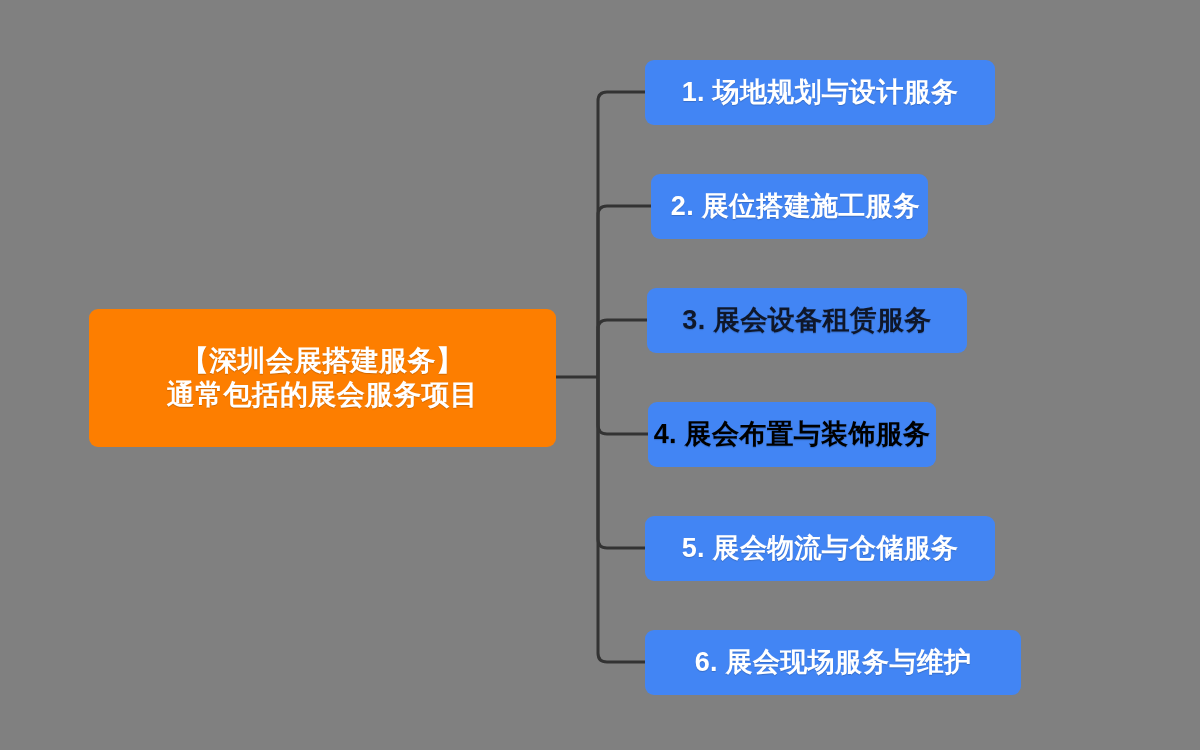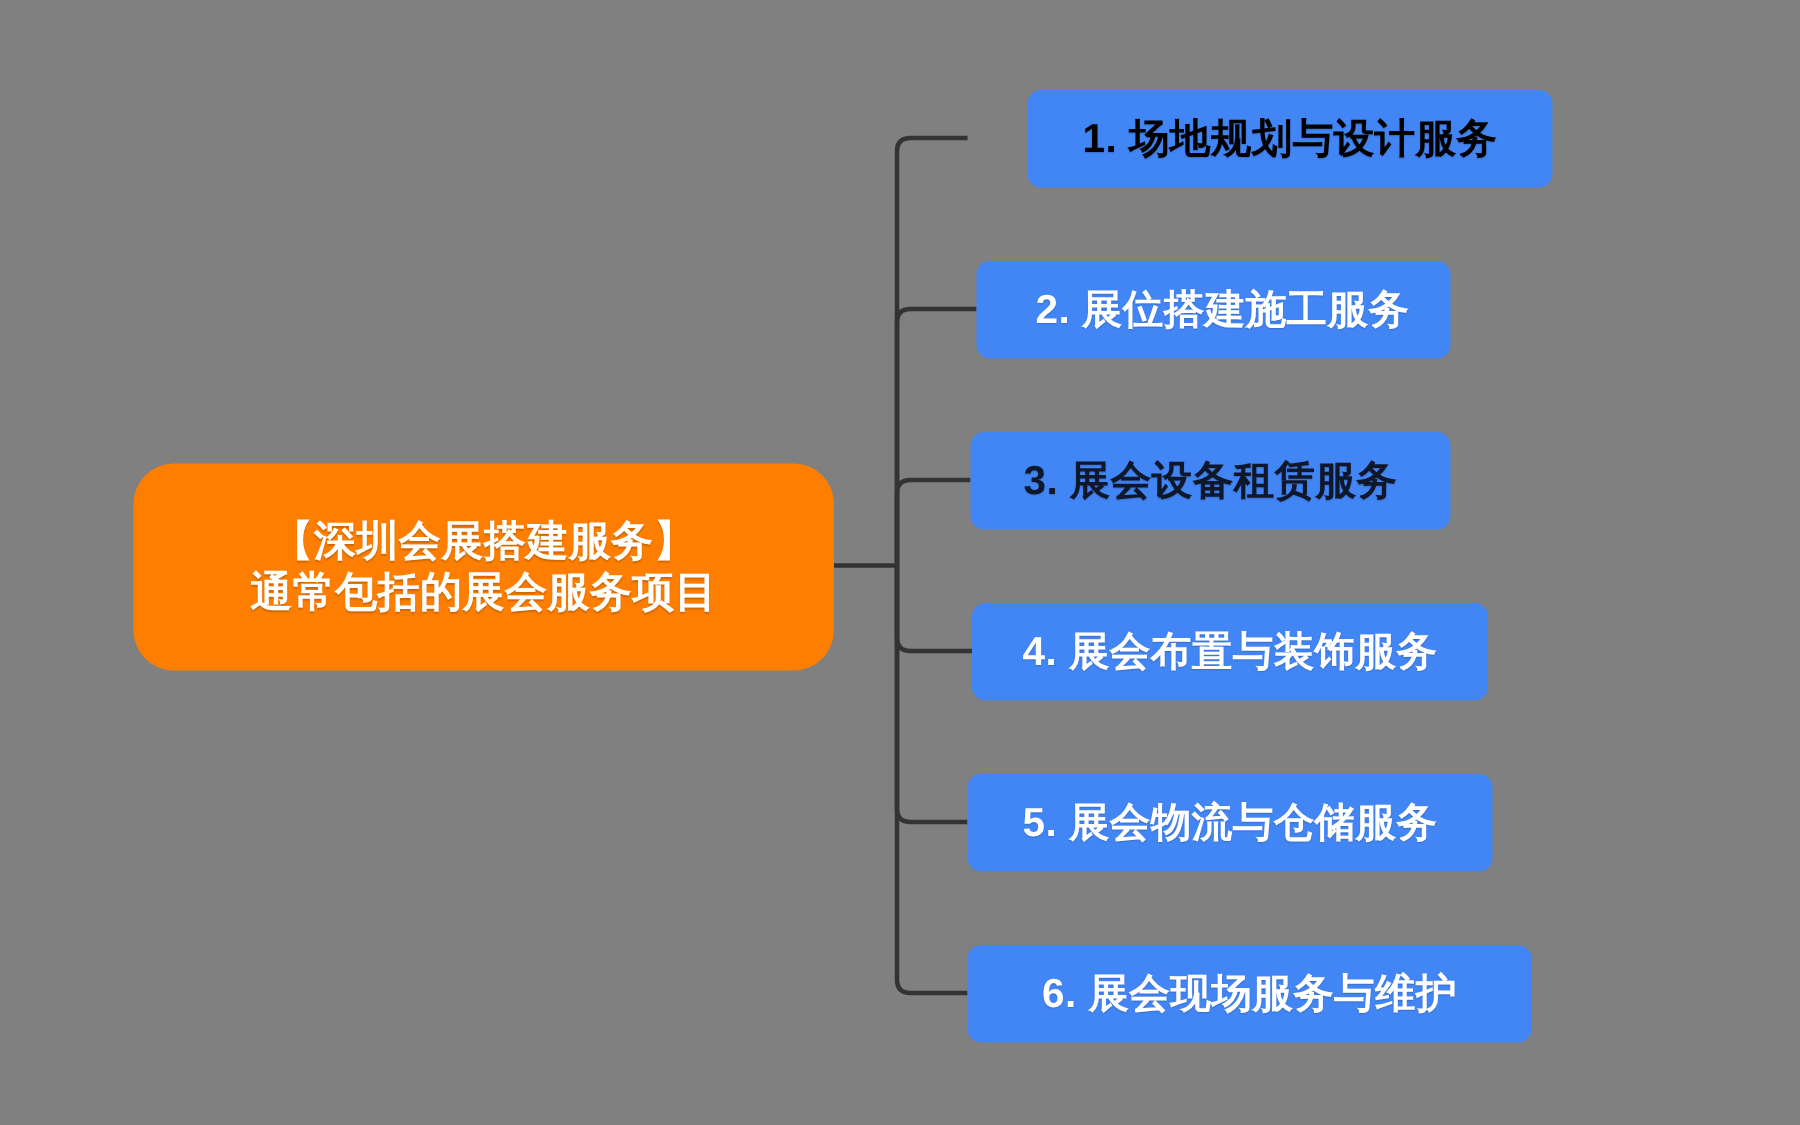--- a/index.html
+++ b/index.html
@@ -39,21 +39,20 @@
     line-height: 1.22;
     letter-spacing: 0.3px;
     text-shadow: 0 1px 1px rgba(0,0,0,0.18);
     user-select: none;
   }
   .node-root {
     background: #fd7e00;
     font-size: 28px;
     padding: 4px 10px;
     white-space: pre-line;
-    border-radius: 27px;
   }
   .node-child {
     background: #4285f4;
     font-size: 27px;
     padding: 2px 8px;
     white-space: nowrap;
   }
 </style>
 </head>
 <body>
@@ -68,25 +67,25 @@
       <path d="M 598 377 L 598 329 Q 598 320 607 320 L 647 320"></path>
       <path d="M 598 377 L 598 425 Q 598 434 607 434 L 648 434"></path>
       <path d="M 598 377 L 598 539 Q 598 548 607 548 L 645 548"></path>
       <path d="M 598 377 L 598 653 Q 598 662 607 662 L 645 662"></path>
     </g>
   </svg>
 
   <div class="node node-root" id="node-root" style="left: 89px; top: 309px; width: 467px; height: 138px; background: rgb(253, 126, 0); color: rgb(255, 255, 255);">【深圳会展搭建服务】
 通常包括的展会服务项目</div>
 
-  <div class="node node-child" id="node-branch-1" style="left: 645px; top: 60px; width: 350px; height: 65px; background: rgb(66, 133, 244); color: #000000; margin-left: 40px;">1. 场地规划与设计服务</div>
+  <div class="node node-child" id="node-branch-1" style="left: 645px; top: 60px; width: 350px; height: 65px; background: rgb(66, 133, 244); color: #ffffff;">1. 场地规划与设计服务</div>
 
-  <div class="node node-child" id="node-branch-2" style="left: 651px; top: 174px; width: 316px; height: 65px; background: rgb(66, 133, 244); color: rgb(255, 255, 255); padding-left: 20px;">2. 展位搭建施工服务</div>
+  <div class="node node-child" id="node-branch-2" style="left: 651px; top: 174px; width: 277px; height: 65px; background: rgb(66, 133, 244); color: rgb(255, 255, 255); padding-left: 20px;">2. 展位搭建施工服务</div>
 
   <div class="node node-child" id="node-branch-3" style="left: 647px; top: 288px; width: 320px; height: 65px; background: rgb(66, 133, 244); color: #0f172a;">3. 展会设备租赁服务</div>
 
-  <div class="node node-child" id="node-branch-4" style="left: 648px; top: 402px; width: 344px; height: 65px; background: rgb(66, 133, 244); color: #ffffff;">4. 展会布置与装饰服务</div>
+  <div class="node node-child" id="node-branch-4" style="left: 648px; top: 402px; width: 288px; height: 65px; background: rgb(66, 133, 244); color: #000000;">4. 展会布置与装饰服务</div>
 
   <div class="node node-child" id="node-branch-5" style="left: 645px; top: 516px; width: 350px; height: 65px; background: rgb(66, 133, 244); color: rgb(255, 255, 255);">5. 展会物流与仓储服务</div>
 
   <div class="node node-child" id="node-branch-6" style="left: 645px; top: 630px; width: 376px; height: 65px; background: rgb(66, 133, 244); color: rgb(255, 255, 255);">6. 展会现场服务与维护</div>
 
 </div>
 
 </body></html>

